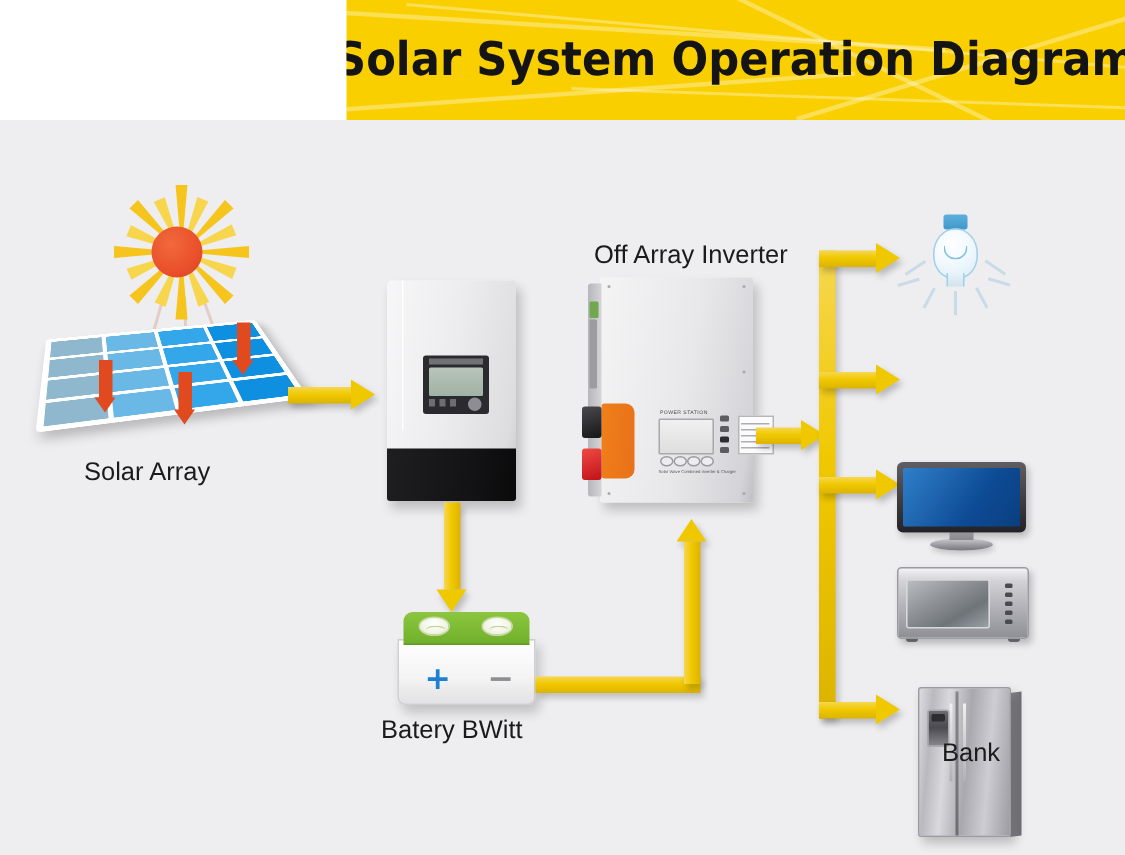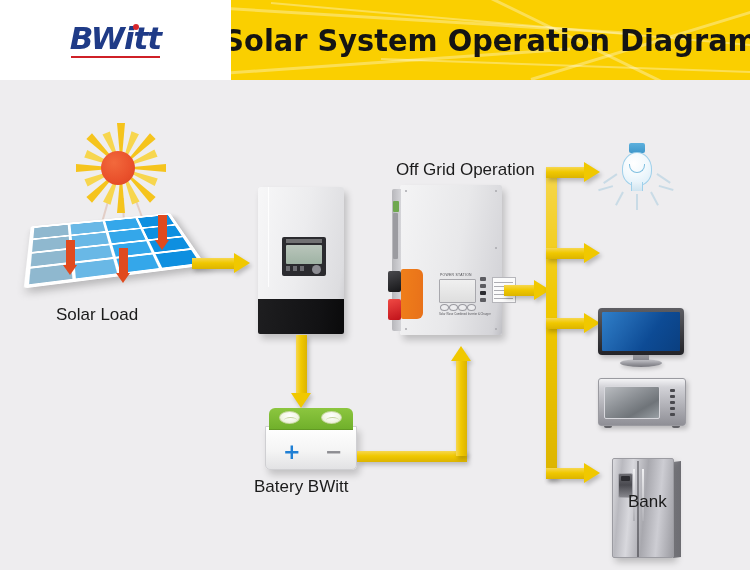--- a/index.html
+++ b/index.html
@@ -568,27 +568,20 @@
     position: absolute; left: 2px; top: 2px;
     width: 9px; height: 5px;
     background: #2c2c31;
     border-radius: 1px;
   }
 </style>
 </head>
 <body>
 
 <div class="header">
-  <div class="logo-zone">
-    <div class="logo-wrap">
-      <div class="logo-text">BWitt</div>
-      <div class="logo-dot"></div>
-      <div class="logo-underline"></div>
-    </div>
-  </div>
   <div class="banner">
     <div class="banner-streak s1"></div>
     <div class="banner-streak s2"></div>
     <div class="banner-streak s3"></div>
     <div class="banner-streak s4"></div>
     <div class="banner-streak s5"></div>
     <div class="banner-streak s6"></div>
     <div class="banner-title">Solar System Operation Diagram</div>
   </div>
 </div>
@@ -639,21 +632,21 @@
           <div class="cell c2"></div>
           <div class="cell c3"></div>
       </div>
     </div>
   </div>
 
   <div class="dn-arrow" style="left:66px; top:160px; height:26px;"></div>
   <div class="dn-arrow" style="left:119px; top:168px; height:26px;"></div>
   <div class="dn-arrow" style="left:158px; top:135px; height:26px;"></div>
 
-  <div class="label" style="left:56px; top:225px;">Solar Load</div>
+  <div class="label" style="left:56px; top:225px;">Solar Array</div>
 
   <div class="arrow-h" style="left:192px; top:178px; width:42px;"></div>
 
   <div class="node mppt">
     <div class="mppt-body">
       <div class="mppt-top-seam"></div>
       <div class="mppt-screen">
         <div class="mppt-lcd-title"></div>
         <div class="mppt-lcd"></div>
         <div class="mppt-btns">
@@ -676,21 +669,21 @@
       <div class="bat-cap" style="left:52px;"></div>
     </div>
     <div class="bat-plus">+</div>
     <div class="bat-minus">−</div>
   </div>
   <div class="label" style="left:254px; top:397px;">Batery BWitt</div>
 
   <div class="bar" style="left:357px; top:371px; width:110px; height:11px;"></div>
   <div class="arrow-v-up" style="left:456px; top:281px; height:95px;"></div>
 
-  <div class="label" style="left:396px; top:80px;">Off Grid Operation</div>
+  <div class="label" style="left:396px; top:80px;">Off Array Inverter</div>
   <div class="node inverter">
     <div class="inv-body">
       <div class="screw" style="left:5px; top:5px;"></div>
       <div class="screw" style="right:5px; top:5px;"></div>
       <div class="screw" style="left:5px; bottom:5px;"></div>
       <div class="screw" style="right:5px; bottom:5px;"></div>
       <div class="screw" style="right:5px; top:62px;"></div>
       <div class="inv-panel-txt">POWER STATION</div>
       <div class="inv-lcd"></div>
       <div class="inv-round-btns">

